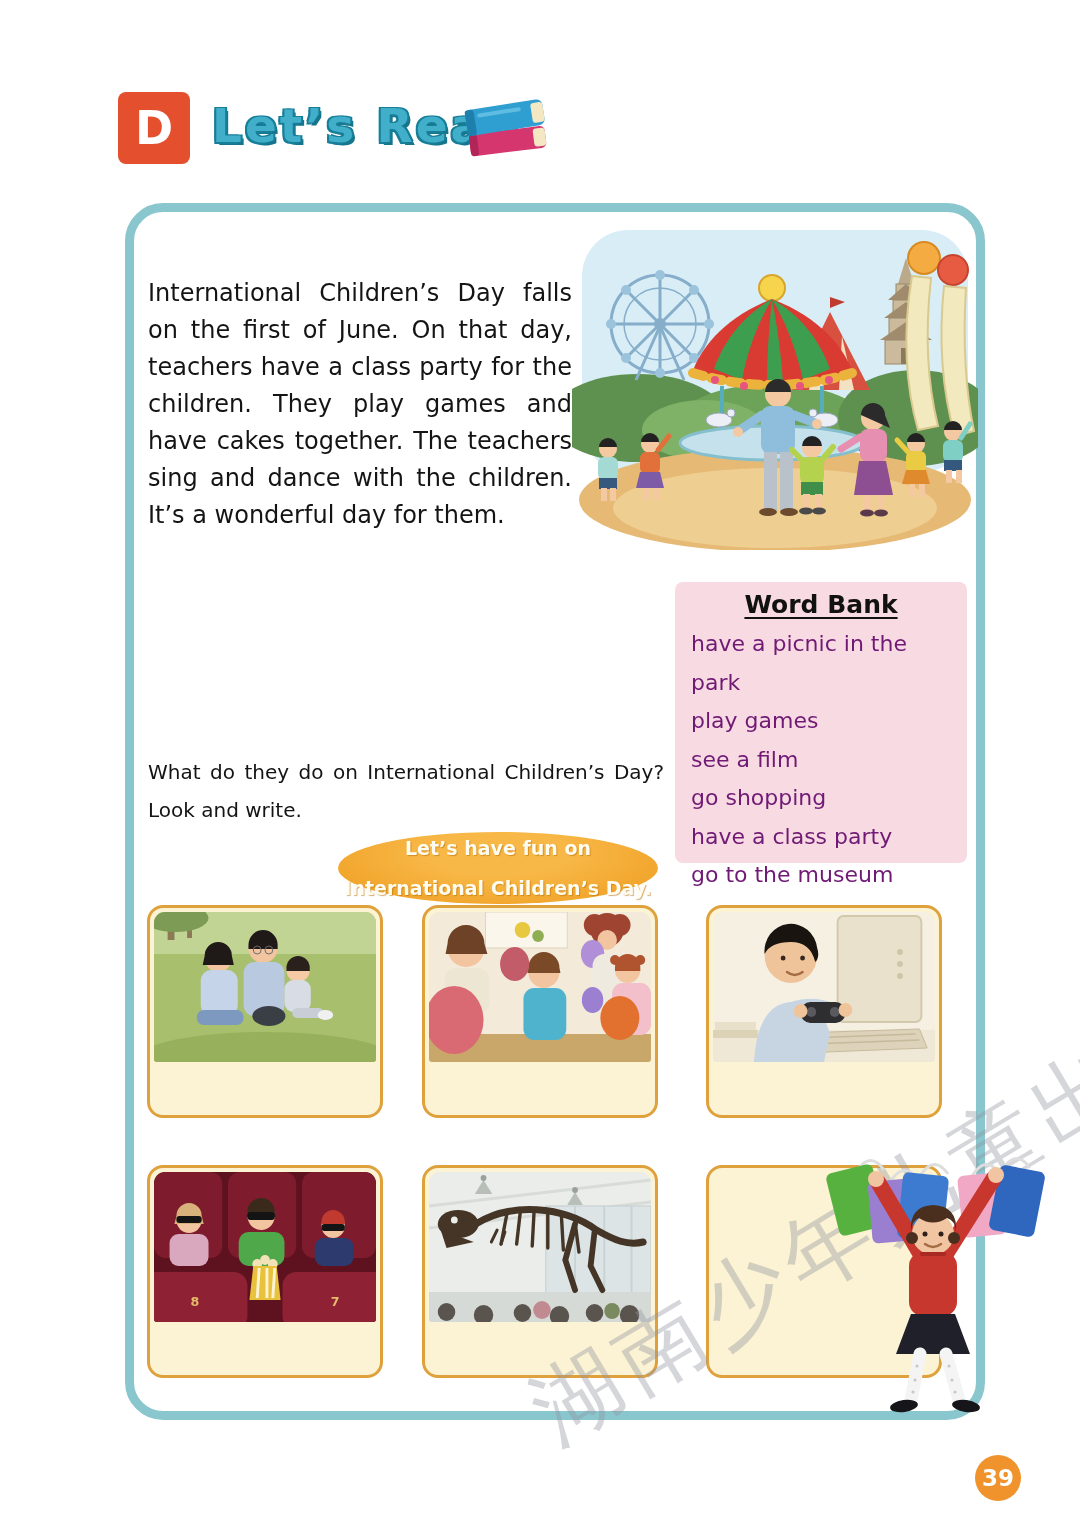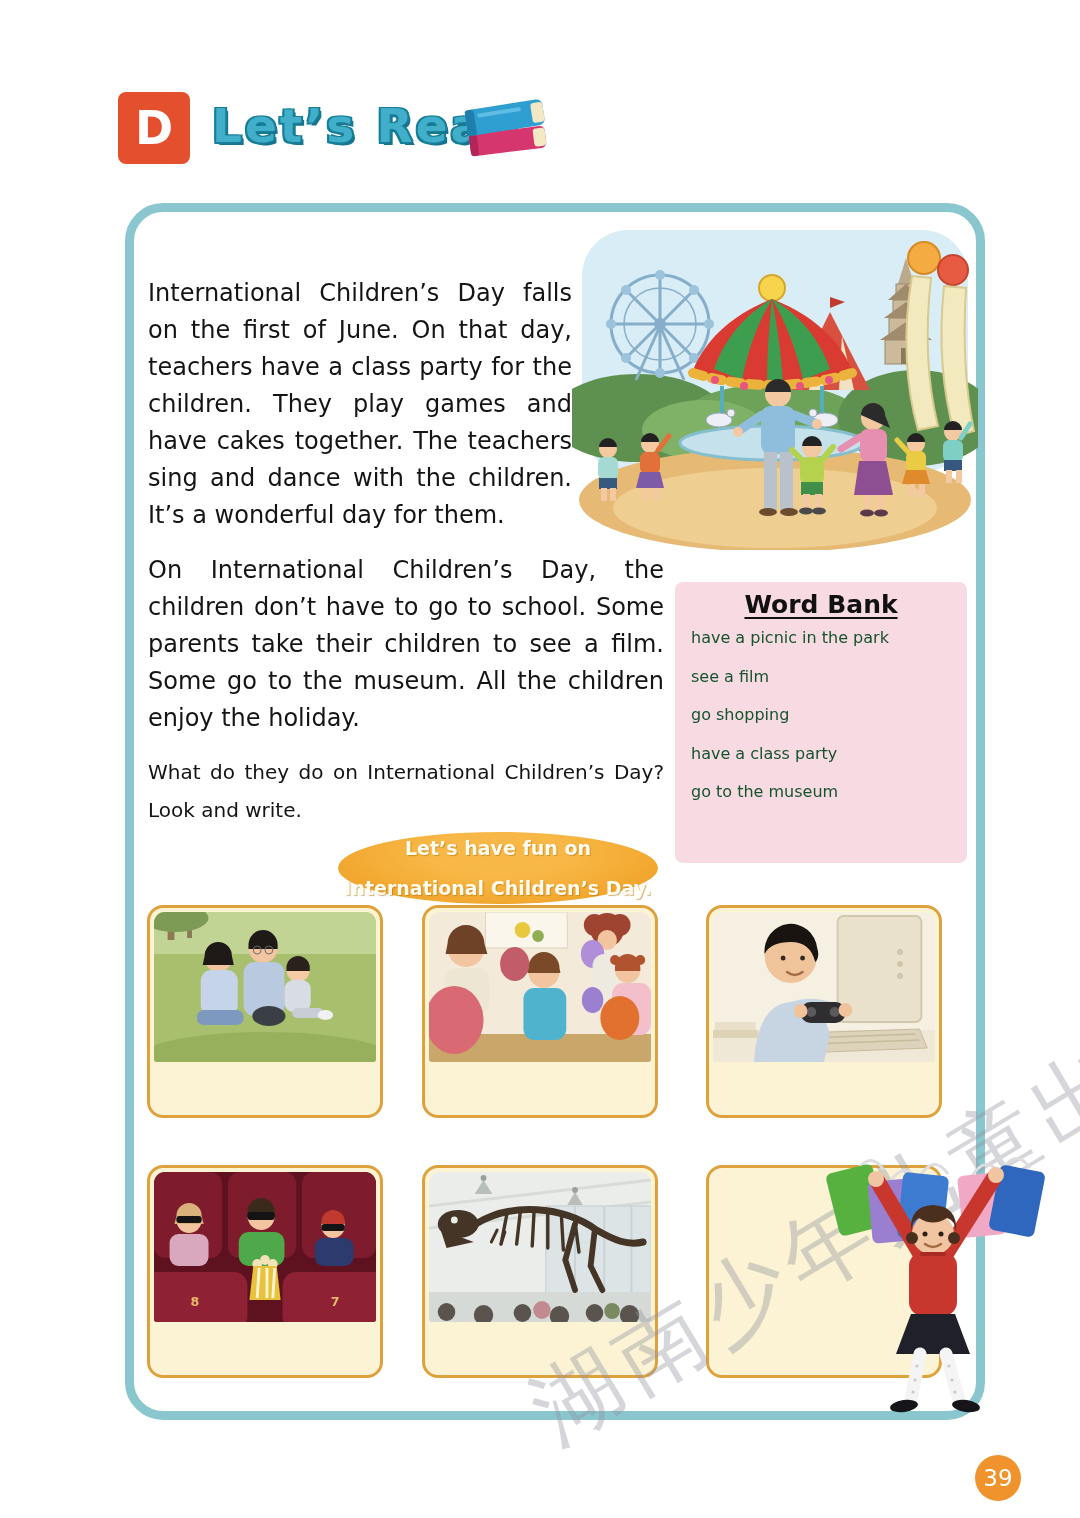--- a/index.html
+++ b/index.html
@@ -25,22 +25,22 @@
   .para2{left:148px;top:552px;width:516px;font-size:24px;line-height:37px;}
   .prompt{left:148px;top:753px;width:516px;font-size:20px;line-height:38px;}
 
   
   .park{position:absolute;left:572px;top:222px;width:406px;height:328px;}
 
   
   .wordbank{position:absolute;left:675px;top:582px;width:292px;height:281px;background:#F8DBE2;
             border-radius:8px;padding:8px 16px 0 16px;box-sizing:border-box;}
   .wb-title{text-align:center;font-weight:bold;font-size:25px;text-decoration:underline;
-            text-underline-offset:4px;color:#111;}
-  .wb-item{font-size:16px;line-height:38.5px;color:#14532d;}
+            text-underline-offset:4px;margin-bottom:6px;color:#111;}
+  .wb-item{font-size:22px;line-height:38.5px;color:#701a75;}
 
   
   .bubble{position:absolute;left:338px;top:832px;width:320px;height:72px;border-radius:50%;
           background:radial-gradient(ellipse at 50% 30%,#F8B847 30%,#EE9C1F 100%);
           display:flex;flex-direction:column;align-items:center;justify-content:center;
           color:#FFFDF2;font-weight:bold;font-size:19px;line-height:24px;text-align:center;
           text-shadow:1px 1px 1px rgba(180,110,0,.55);gap:16px;}
 
   
   .card{position:absolute;width:236px;height:213px;background:#FBF3D3;border:3px solid #DFA13C;
@@ -57,21 +57,21 @@
   .shopper{position:absolute;left:812px;top:1146px;width:240px;height:278px;z-index:6;}
 
   
   .watermark{position:absolute;left:540px;top:1360px;white-space:nowrap;z-index:5;
              font-size:88px;letter-spacing:9px;color:rgba(145,148,158,0.38);
              transform:rotate(-31deg);transform-origin:0 50%;pointer-events:none;}
 
   
   .pagenum{position:absolute;left:975px;top:1455px;width:46px;height:46px;border-radius:50%;
            background:#F0932C;color:#fff;display:flex;align-items:center;justify-content:center;
-           font-size:23px;font-weight:normal;z-index:7;}
+           font-size:23px;font-weight:bold;z-index:7;}
 </style>
 </head>
 <body>
 
 <div class="page">
 
   <div class="badge-d">D</div>
   <div class="lets-read">Let’s Read</div>
   <svg class="books" viewBox="0 0 100 78">
     <g transform="rotate(-7 50 55)">
@@ -238,26 +238,26 @@
           <path d="M372 208 a9 9 0 0 1 18 0 z" fill="#222"></path>
         <path d="M389 216 L398 202" stroke="#7FCFC4" stroke-width="5" stroke-linecap="round"></path>
         <rect x="371" y="218" width="20" height="22" rx="6" fill="#7FCFC4"></rect>
         <rect x="372" y="238" width="18" height="11" fill="#35597E"></rect>
         <rect x="374" y="248" width="6" height="13" fill="#F4C9A2"></rect>
           <rect x="384" y="248" width="6" height="13" fill="#F4C9A2"></rect>
       </g>
     </g>
   </svg>
 
-  <div class="p-body para2">On International Children’s Day, the children don’t have to go to school. Some parents take their children to see a film. Some go to the museum. All the children enjoy the holiday.</div>
   <div class="p-body prompt">What do they do on International Children’s Day? Look and write.</div>
 
   <div class="wordbank">
     <div class="wb-title">Word Bank</div>
     <div class="wb-item">have a picnic in the park</div>
+    <div class="wb-item">play games</div>
     <div class="wb-item">see a film</div>
     <div class="wb-item">go shopping</div>
     <div class="wb-item">have a class party</div>
     <div class="wb-item">go to the museum</div>
   </div>
 
   <div class="bubble">
     <span>Let’s have fun on</span>
     <span>International Children’s Day.</span>
   </div>

